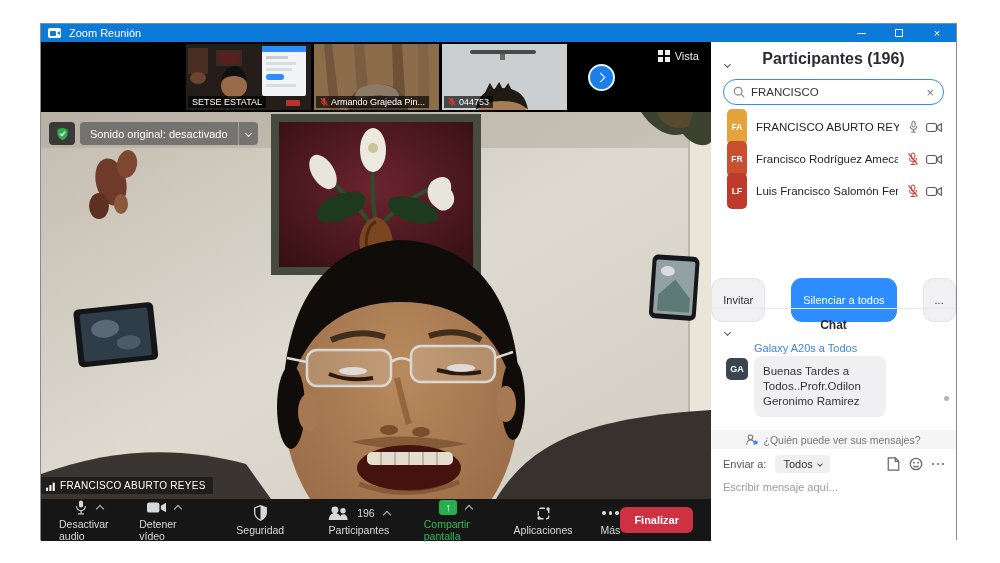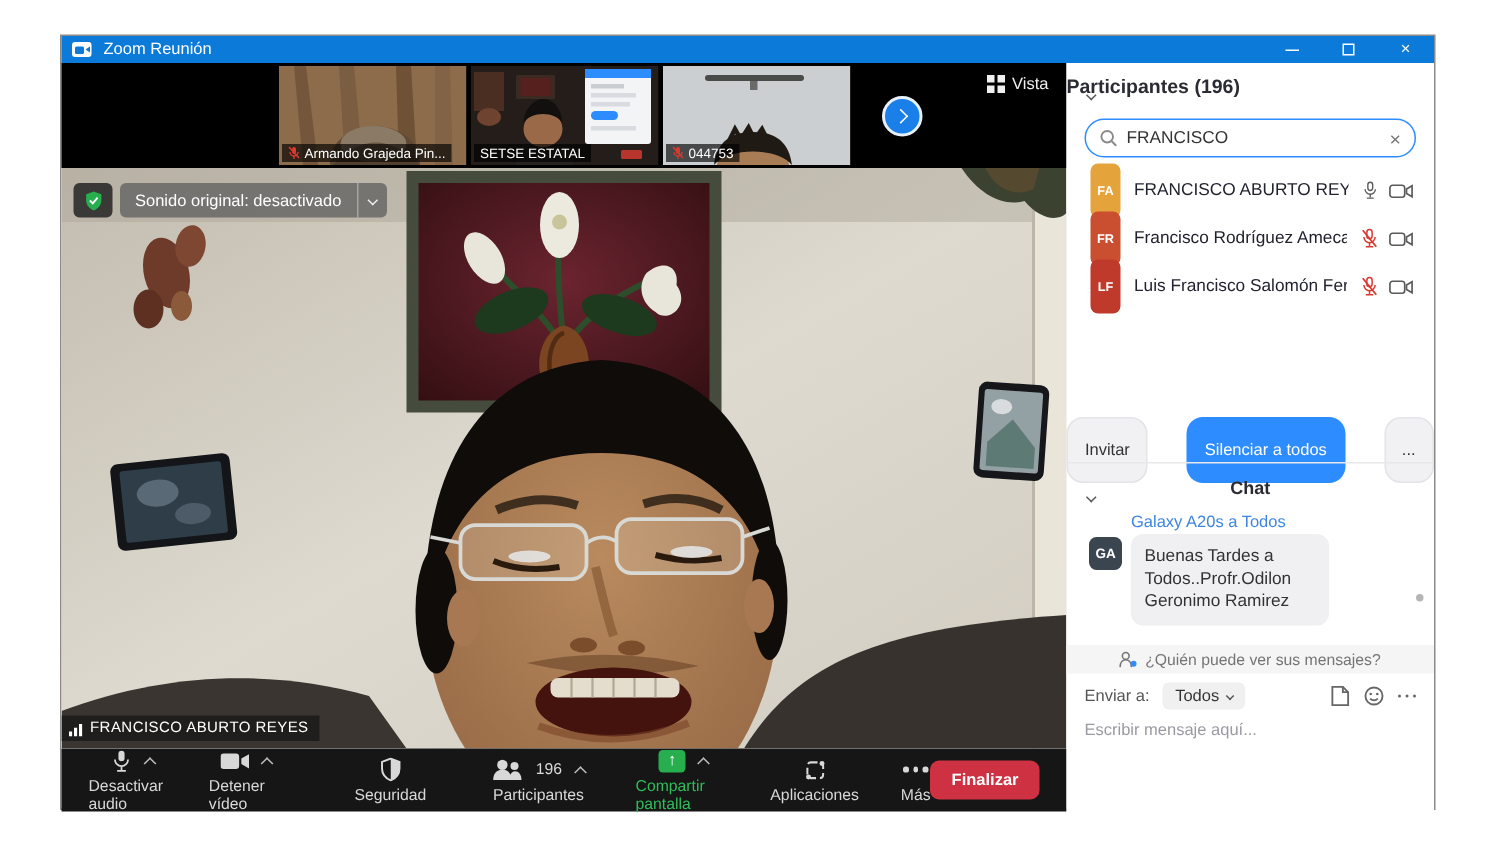--- a/index.html
+++ b/index.html
@@ -49,21 +49,21 @@
   .tb-item { display:flex; flex-direction:column; align-items:center; gap:2px; color:#d8d8d8; font-size:10.5px; }
   .tb-iconrow { display:flex; align-items:center; gap:9px; height:17px; }
   .tb-chev { color:#bdbdbd; }
   .tb-green { color:#2ebd59; }
   .share-ic { width:18px; height:15px; background:#27ae4e; border-radius:3px; display:flex; align-items:center; justify-content:center; color:#fff; font-size:11px; font-weight:bold; line-height:1; }
   .dots-ic { display:flex; gap:3px; align-items:center; height:15px; }
   .dots-ic i { width:3.5px; height:3.5px; border-radius:50%; background:#d8d8d8; }
   .end-btn { margin-left:auto; margin-right:8px; background:#ce3142; color:#fff; font-size:11px; font-weight:bold; border:none; border-radius:6px; padding:7px 14px; }
 
   
-  .panel-header { position:absolute; left:0; top:8px; width:100%; font-size:13px; font-weight:bold; color:#2b2b33; }
+  .panel-header { position:absolute; left:0; top:8px; width:100%; text-align:center; font-size:16px; font-weight:bold; color:#2b2b33; }
   .panel-collapse { position:absolute; left:14px; top:11px; color:#555; }
   .searchbox { position:absolute; left:12px; top:37px; width:221px; height:26px; border:1.5px solid #2d8cff; border-radius:13px; display:flex; align-items:center; padding:0 9px; gap:6px; background:#fff; }
   .searchbox input { border:none; outline:none; flex:1; font-size:11.5px; color:#333; font-family:"Liberation Sans",sans-serif; background:transparent; }
   .searchbox .clear-x { color:#777; font-size:13px; }
   .p-row { position:absolute; left:0; width:100%; height:26px; display:flex; align-items:center; padding:0 14px 0 16px; gap:9px; }
   .avatar { width:20px; height:36px; border-radius:5px; color:#fff; font-size:8.5px; font-weight:bold; display:flex; align-items:center; justify-content:center; flex:none; }
   .p-name { font-size:11.5px; color:#232330; flex:1; white-space:nowrap; overflow:hidden; }
   .p-icons { display:flex; align-items:center; gap:7px; }
   .btn-row { position:absolute; left:0; top:236px; width:100%; display:flex; justify-content:center; gap:26px; }
   .btn-light { background:#f1f1f4; border:1px solid #e3e3e8; color:#333; font-size:11px; border-radius:11px; padding:4px 11px; }
@@ -103,62 +103,62 @@
       <div class="winctrl">×</div>
     </div>
   </div>
 
   <div class="video-col">
 
     <div class="strip">
       <div class="thumbs">
         <div class="thumb">
           <svg width="125" height="66" viewBox="0 0 125 66">
-            <rect width="125" height="66" fill="#8a6a4a"></rect>
-            <path d="M10,0 L16,66 L26,66 L18,0 Z" fill="#6b4f38"></path>
-            <path d="M40,0 L44,66 L56,66 L50,0 Z" fill="#75573e"></path>
-            <path d="M78,0 L80,66 L92,66 L88,0 Z" fill="#66492f"></path>
-            <path d="M104,0 L104,66 L116,66 L114,0 Z" fill="#7d5f42"></path>
-            <rect width="125" height="66" fill="#9a7a55" opacity=".18"></rect>
-            <ellipse cx="64" cy="64" rx="30" ry="24" fill="#5e4a35"></ellipse>
-            <ellipse cx="63" cy="52" rx="22" ry="12" fill="#8a7a66"></ellipse>
-            <path d="M36,66 Q64,36 94,66 Z" fill="#4a3826" opacity=".55"></path>
-          </svg>
-          <div class="thumb-label">
-            <svg width="8" height="10" viewBox="0 0 12 14">
-                <rect x="4" y="1" width="4" height="7" rx="2" fill="#d93a30"></rect>
-                <path d="M2,6 a4,4 0 0 0 8,0" fill="none" stroke="#d93a30" stroke-width="1.4"></path>
-                <line x1="6" y1="10" x2="6" y2="13" stroke="#d93a30" stroke-width="1.4"></line>
-                <line x1="1" y1="1" x2="11" y2="12" stroke="#d93a30" stroke-width="1.6"></line>
-              </svg>
-            <span>Armando Grajeda Pin...</span>
-          </div>
-        </div>
-        <div class="thumb">
-          <svg width="125" height="66" viewBox="0 0 125 66">
             <rect width="125" height="66" fill="#241d19"></rect>
             <rect x="2" y="4" width="20" height="26" fill="#4a2e22"></rect>
             <ellipse cx="12" cy="34" rx="8" ry="6" fill="#6e4330"></ellipse>
             <rect x="30" y="6" width="26" height="16" rx="1" fill="#3a2a22"></rect>
             <rect x="33" y="8" width="20" height="12" fill="#55201d"></rect>
             <ellipse cx="48" cy="42" rx="13" ry="12" fill="#9a6a48"></ellipse>
             <path d="M35,38 C36,26 44,22 48,22 C54,22 60,27 61,38 C56,30 40,30 35,38 Z" fill="#12100e"></path>
             <rect x="30" y="54" width="38" height="12" fill="#2a2220"></rect>
             <rect x="76" y="2" width="44" height="50" rx="2" fill="#f2f4f6"></rect>
             <rect x="76" y="2" width="44" height="6" fill="#2d8cff"></rect>
             <rect x="80" y="12" width="22" height="3" fill="#c9cdd2"></rect>
             <rect x="80" y="18" width="30" height="3" fill="#d8dbe0"></rect>
             <rect x="80" y="24" width="26" height="3" fill="#d8dbe0"></rect>
             <rect x="80" y="30" width="18" height="6" rx="3" fill="#2d8cff"></rect>
             <rect x="80" y="40" width="30" height="3" fill="#d8dbe0"></rect>
             <rect x="100" y="56" width="14" height="6" rx="1" fill="#b8352e"></rect>
           </svg>
           <div class="thumb-label">
               <span>SETSE ESTATAL</span>
             </div>
+        </div>
+        <div class="thumb">
+          <svg width="125" height="66" viewBox="0 0 125 66">
+            <rect width="125" height="66" fill="#8a6a4a"></rect>
+            <path d="M10,0 L16,66 L26,66 L18,0 Z" fill="#6b4f38"></path>
+            <path d="M40,0 L44,66 L56,66 L50,0 Z" fill="#75573e"></path>
+            <path d="M78,0 L80,66 L92,66 L88,0 Z" fill="#66492f"></path>
+            <path d="M104,0 L104,66 L116,66 L114,0 Z" fill="#7d5f42"></path>
+            <rect width="125" height="66" fill="#9a7a55" opacity=".18"></rect>
+            <ellipse cx="64" cy="64" rx="30" ry="24" fill="#5e4a35"></ellipse>
+            <ellipse cx="63" cy="52" rx="22" ry="12" fill="#8a7a66"></ellipse>
+            <path d="M36,66 Q64,36 94,66 Z" fill="#4a3826" opacity=".55"></path>
+          </svg>
+          <div class="thumb-label">
+            <svg width="8" height="10" viewBox="0 0 12 14">
+                <rect x="4" y="1" width="4" height="7" rx="2" fill="#d93a30"></rect>
+                <path d="M2,6 a4,4 0 0 0 8,0" fill="none" stroke="#d93a30" stroke-width="1.4"></path>
+                <line x1="6" y1="10" x2="6" y2="13" stroke="#d93a30" stroke-width="1.4"></line>
+                <line x1="1" y1="1" x2="11" y2="12" stroke="#d93a30" stroke-width="1.6"></line>
+              </svg>
+            <span>Armando Grajeda Pin...</span>
+          </div>
         </div>
         <div class="thumb">
           <svg width="125" height="66" viewBox="0 0 125 66">
             <rect width="125" height="66" fill="#cbcfd2"></rect>
             <rect x="28" y="6" width="66" height="4" rx="2" fill="#4a4a48"></rect>
             <rect x="58" y="10" width="5" height="6" fill="#6a6a68"></rect>
             <ellipse cx="60" cy="66" rx="24" ry="16" fill="#a87c54"></ellipse>
             <path d="M34,66 C36,50 46,44 60,44 C74,44 84,50 86,66 C76,54 44,54 34,66 Z" fill="#1f1a14"></path>
             <path d="M44,50 l4,-8 l4,7 l5,-8 l4,8 l5,-7 l4,8" fill="none" stroke="#1f1a14" stroke-width="3"></path>
           </svg>

